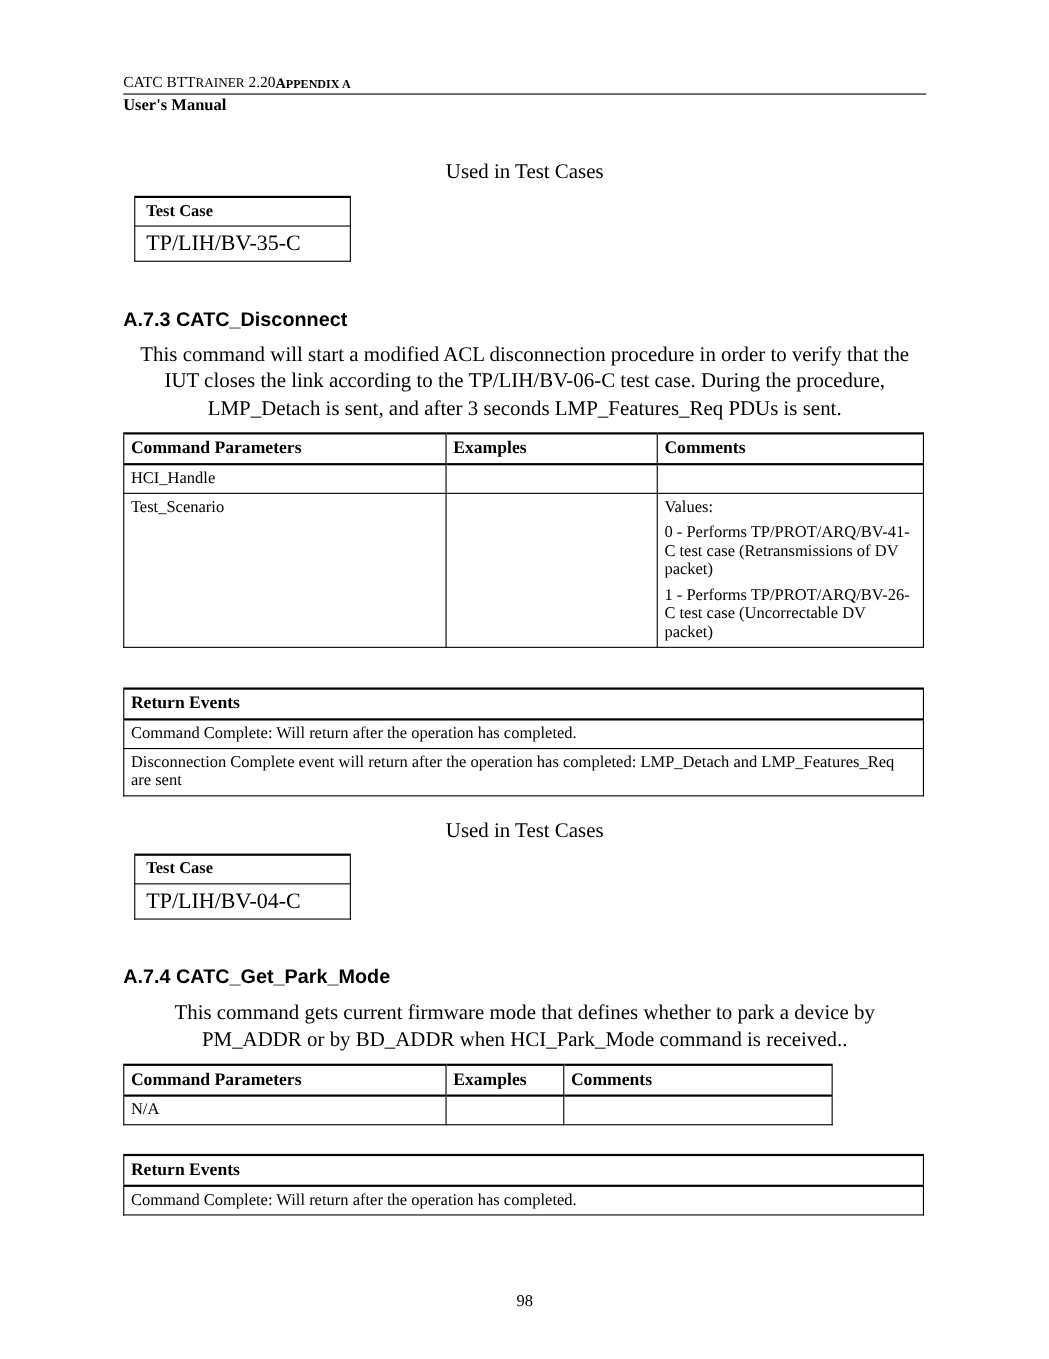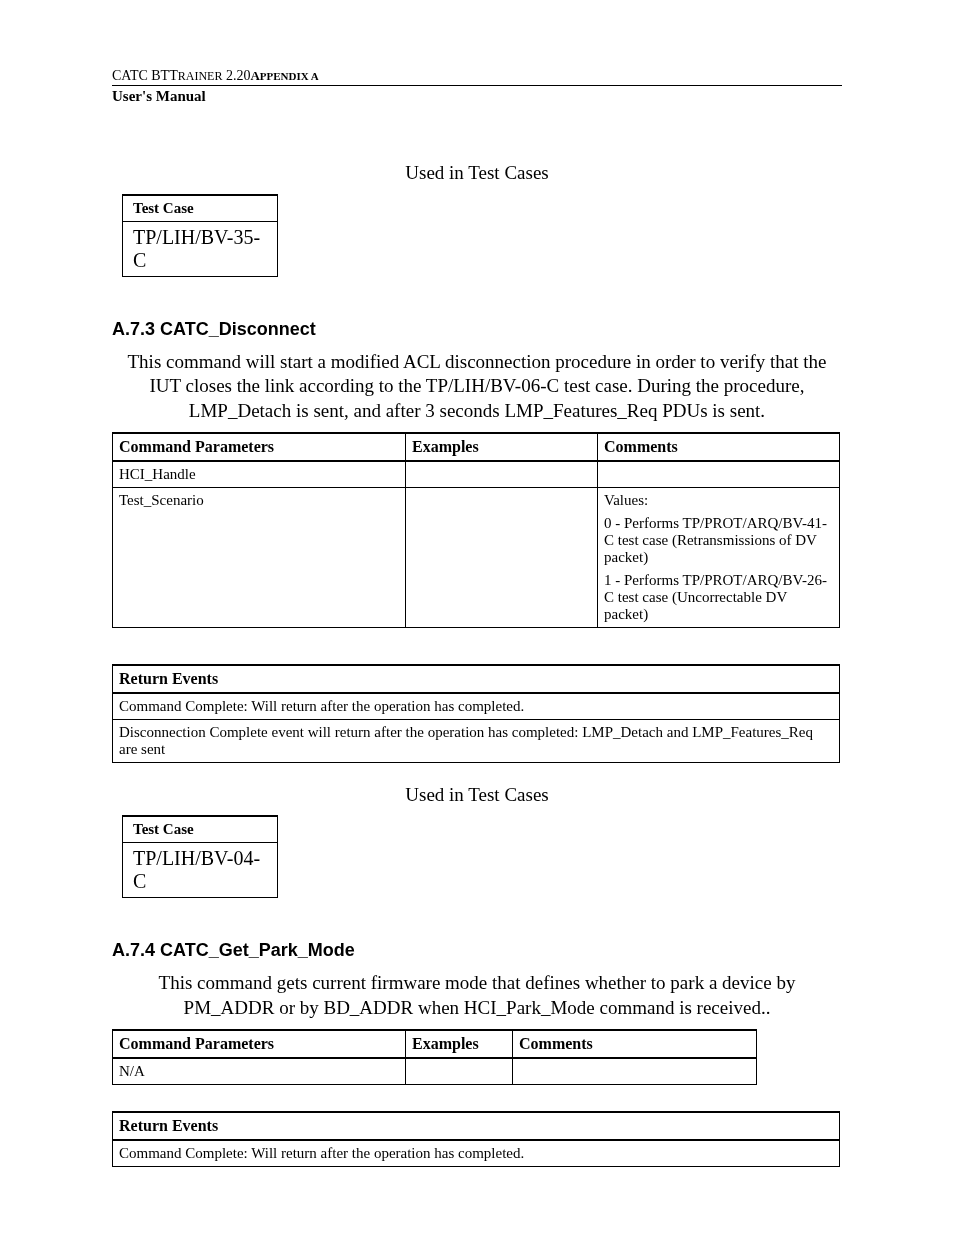--- a/index.html
+++ b/index.html
@@ -23,21 +23,21 @@
     font-size: 13px;
     font-weight: bold;
     font-variant: small-caps;
   }
   .header-sub {
     font-weight: bold;
     font-size: 15px;
     border-top: 1px solid #000;
     margin-top: 1px;
     padding-top: 2px;
-    margin-bottom: 56px;
+    margin-bottom: 40px;
   }
   .body-text {
     font-size: 19px;
     margin: 0 0 8px 0;
     line-height: 1.3;
     text-align: center;
   }
   .heading2 {
     font-family: Arial, Helvetica, sans-serif;
     font-weight: bold;
@@ -48,21 +48,21 @@
     border-collapse: collapse;
     margin-bottom: 8px;
   }
   th, td {
     font-size: 20px;
     text-align: left;
     vertical-align: top;
     padding: 4px 6px;
   }
   .small-table {
-    width: 156px;
+    width: 197px;
     margin-left: 10px;
   }
   .small-table th {
     font-weight: bold;
     font-size: 15px;
     border-top: 2px solid #000;
     border-bottom: 1px solid #000;
     border-left: 1px solid #000;
     border-right: 1px solid #000;
     padding-left: 10px;

